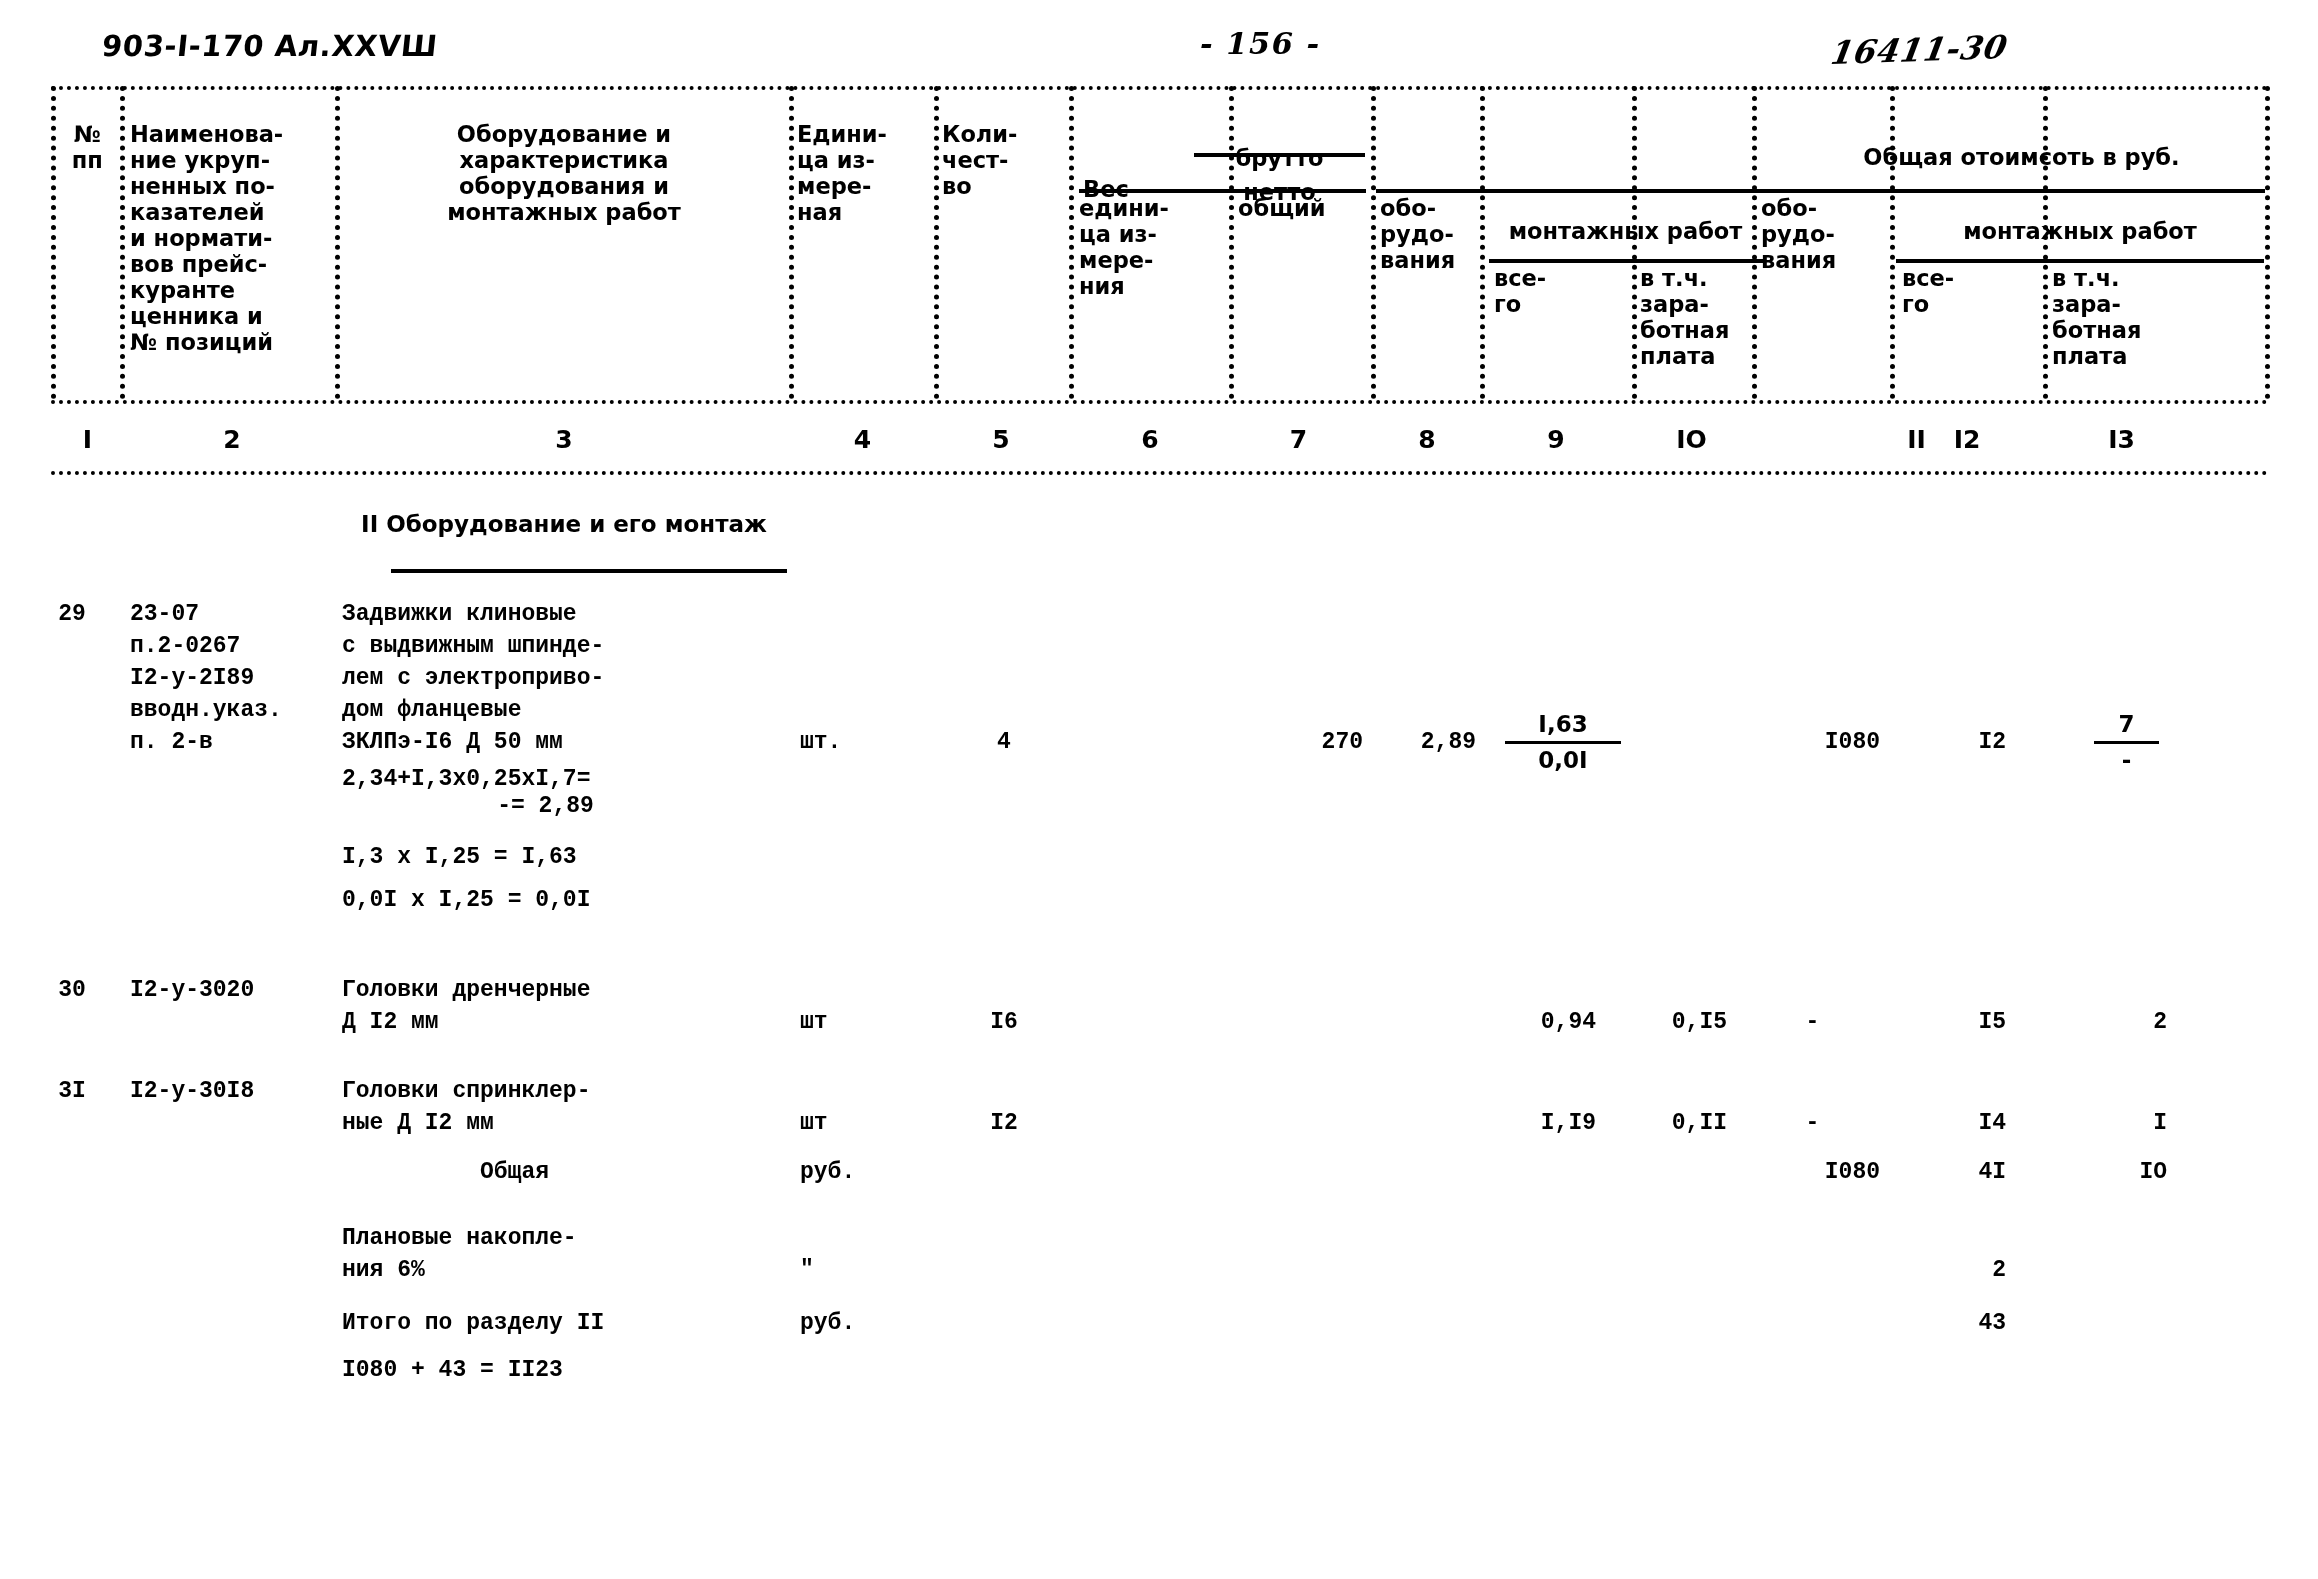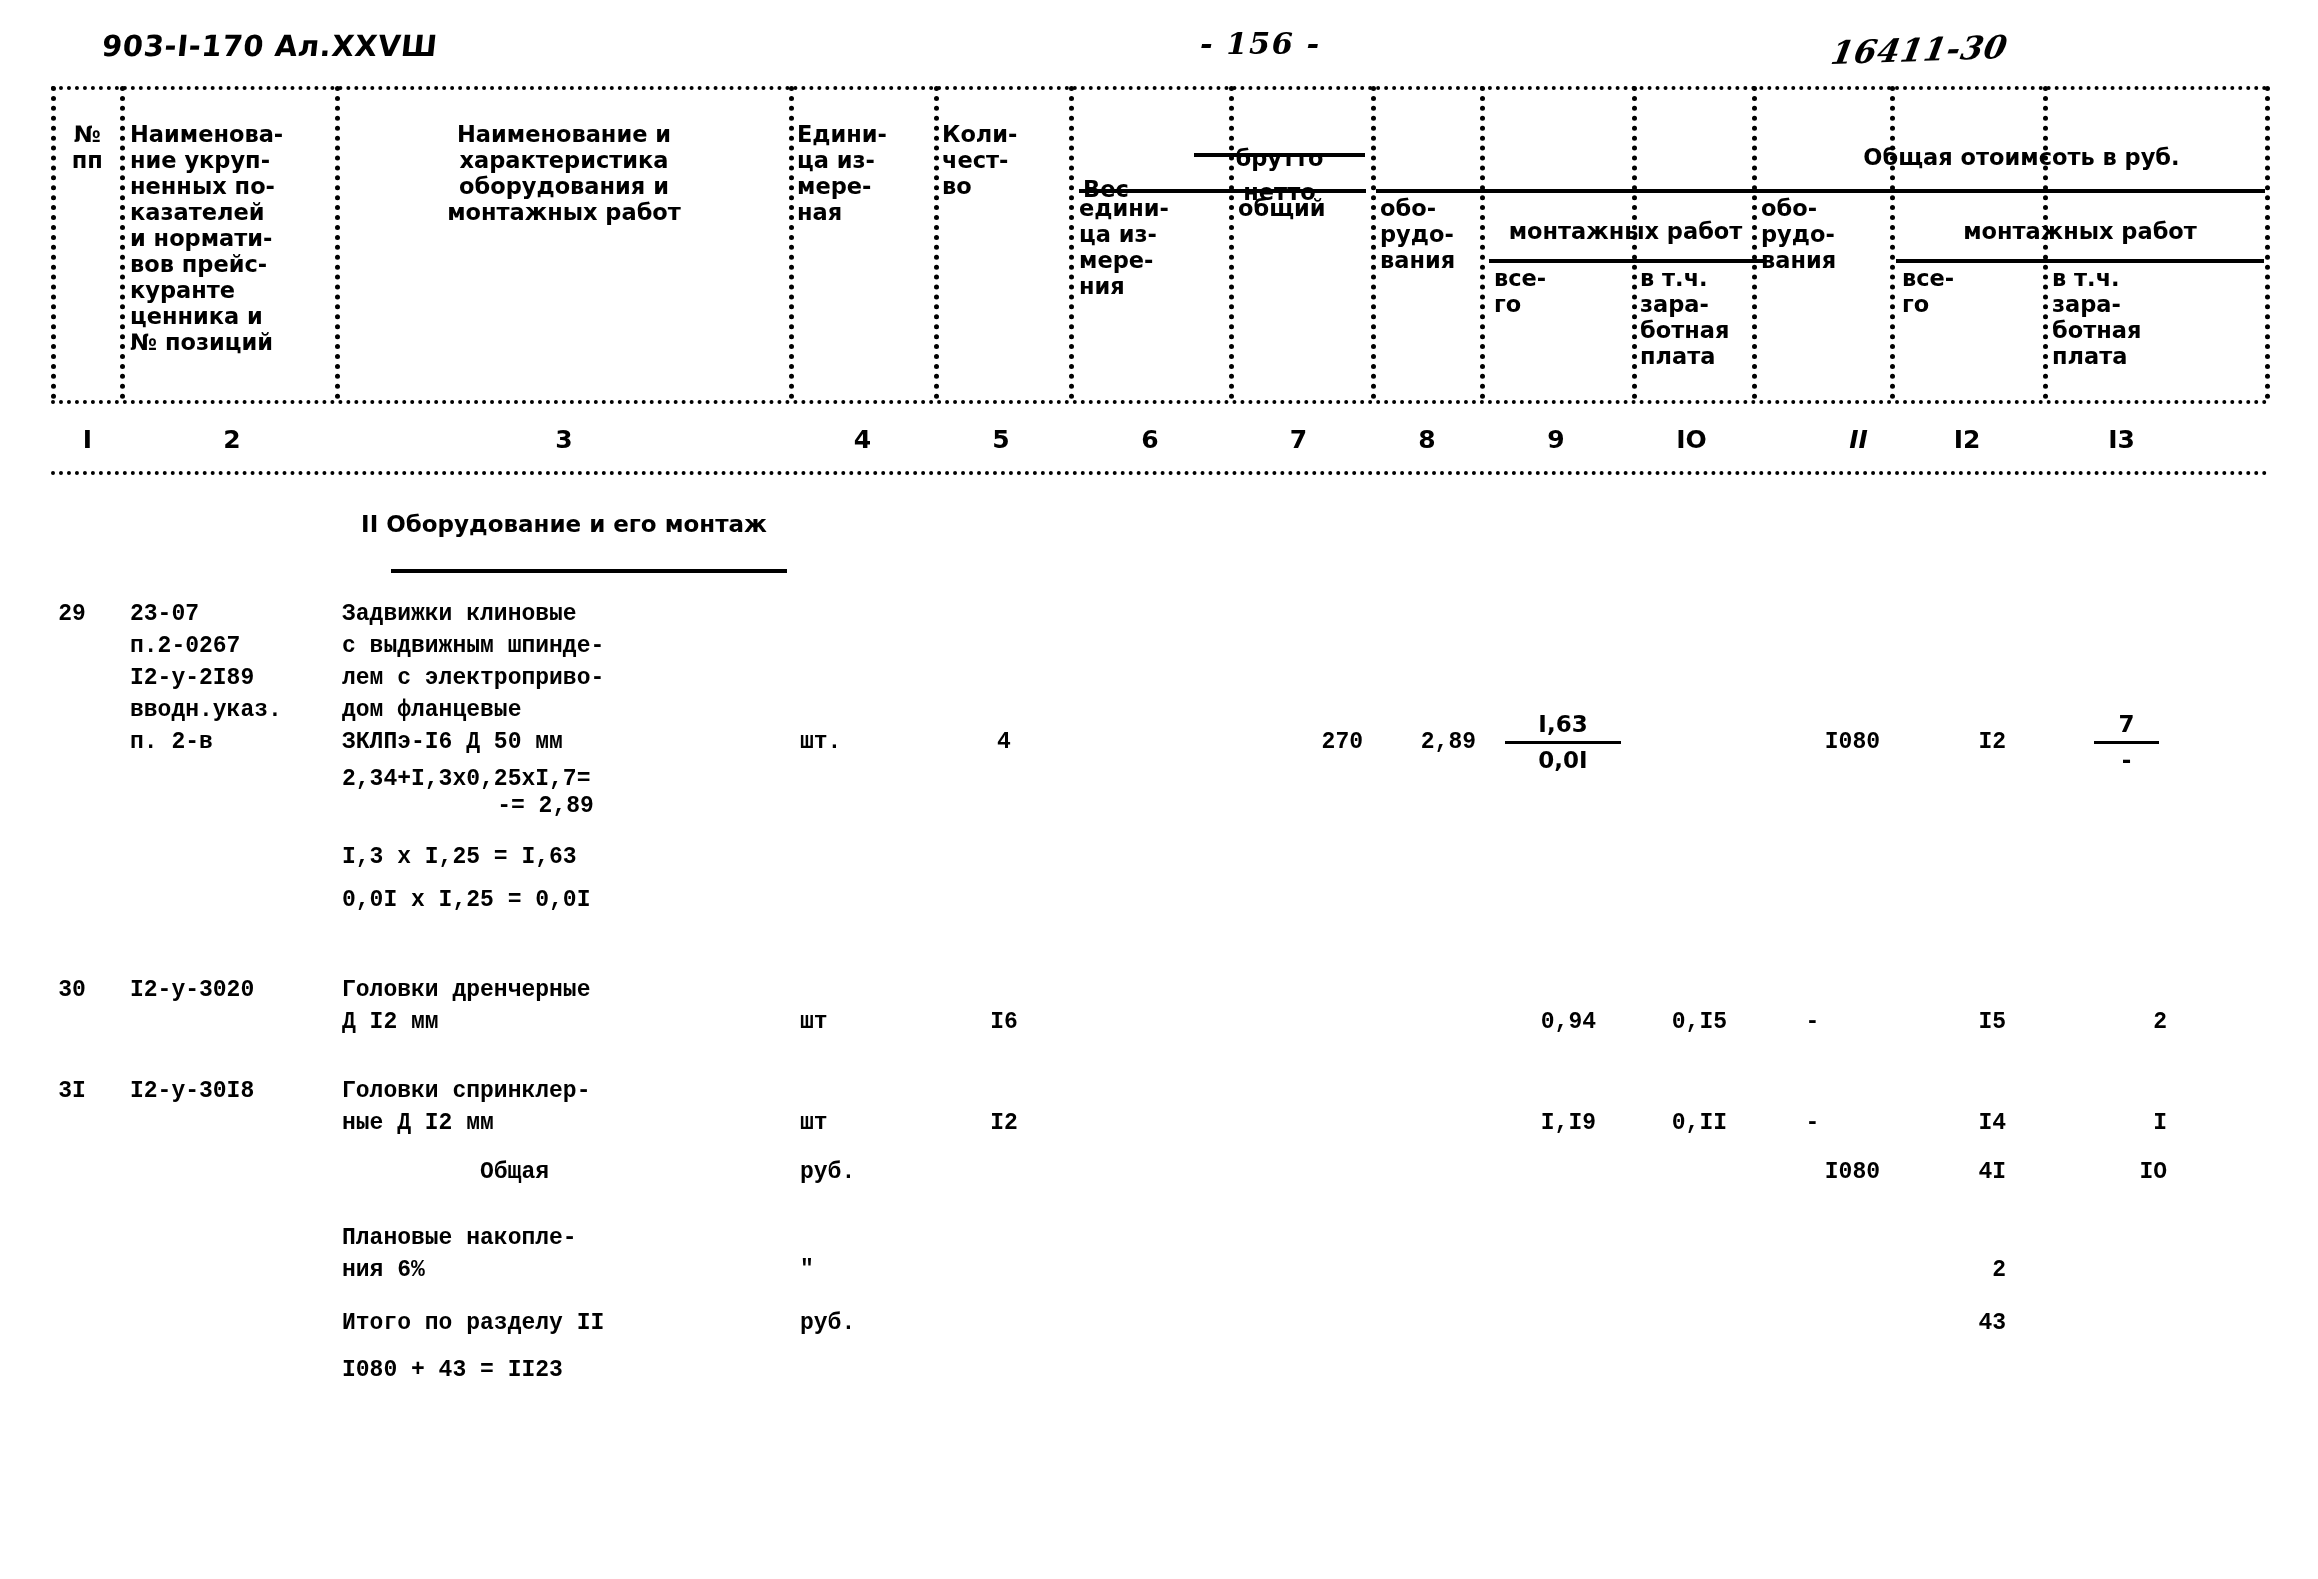--- a/index.html
+++ b/index.html
@@ -145,21 +145,21 @@
     <div class="hcell" style="left:79px;top:35px;width:204px;">Наименова-
 ние укруп-
 ненных по-
 казателей
 и нормати-
 вов прейс-
 куранте
 ценника и
 № позиций</div>
 
-    <div class="hcell center" style="left:291px;top:35px;width:444px;">Наименование и
+    <div class="hcell center" style="left:291px;top:35px;width:444px;">Оборудование и
 характеристика
 оборудования и
 монтажных работ</div>
 
     <div class="hcell" style="left:746px;top:35px;width:138px;">Едини-
 ца из-
 мере-
 ная</div>
 
     <div class="hcell" style="left:891px;top:35px;width:131px;">Коли-
@@ -214,21 +214,21 @@
       <div class="numcell" style="left:7.3px;width:58px;">I</div>
       <div class="numcell" style="left:79px;width:204px;">2</div>
       <div class="numcell" style="left:291px;width:444px;">3</div>
       <div class="numcell" style="left:746px;width:131px;">4</div>
       <div class="numcell" style="left:888px;width:124px;">5</div>
       <div class="numcell" style="left:1028px;width:142px;">6</div>
       <div class="numcell" style="left:1182px;width:131px;">7</div>
       <div class="numcell" style="left:1325px;width:102px;">8</div>
       <div class="numcell" style="left:1434px;width:142px;">9</div>
       <div class="numcell" style="left:1586px;width:109px;">IO</div>
-      <div class="numcell" style="left:1742px;width:131px;font-style:italic;">II</div>
+      <div class="numcell" style="left:1800px;width:131px;">II</div>
       <div class="numcell" style="left:1845px;width:142px;">I2</div>
       <div class="numcell" style="left:1998px;width:145px;">I3</div>
     </div>
   </div>
 
   <div class="body">
 
     <div class="section-head" style="left:291px;top:0px;width:444px;">II Оборудование и его
 монтаж</div>
     <div class="uline" style="left:340px;top:60px;width:396px;"></div>

